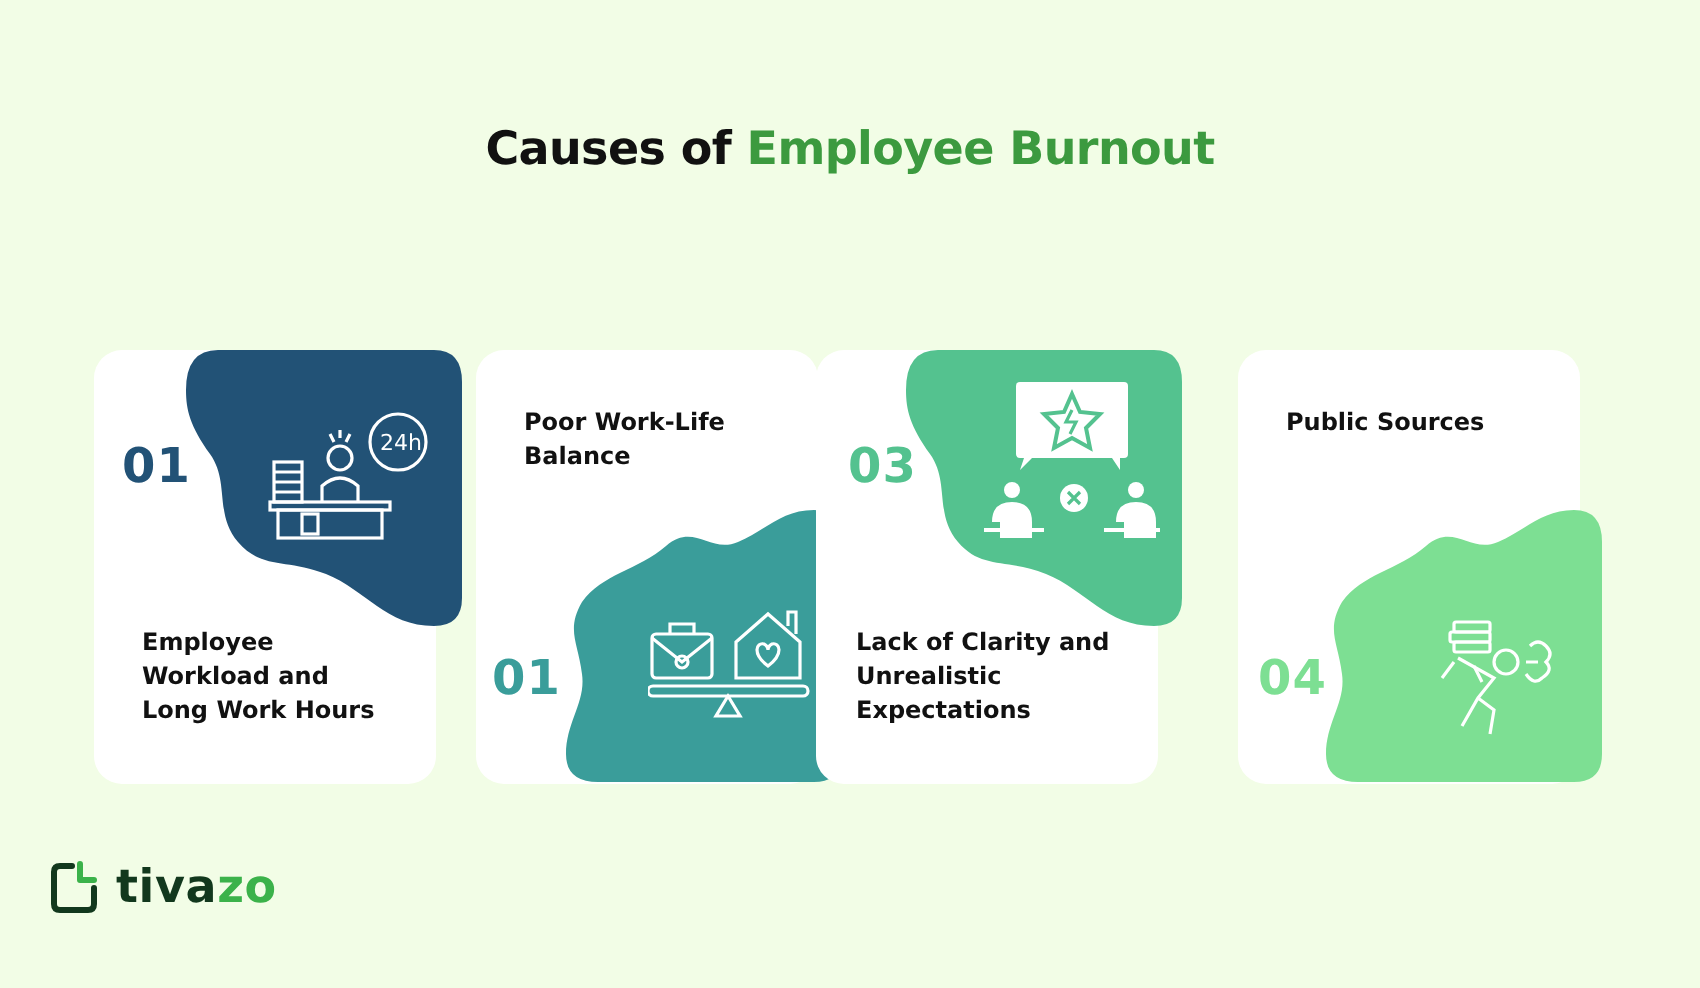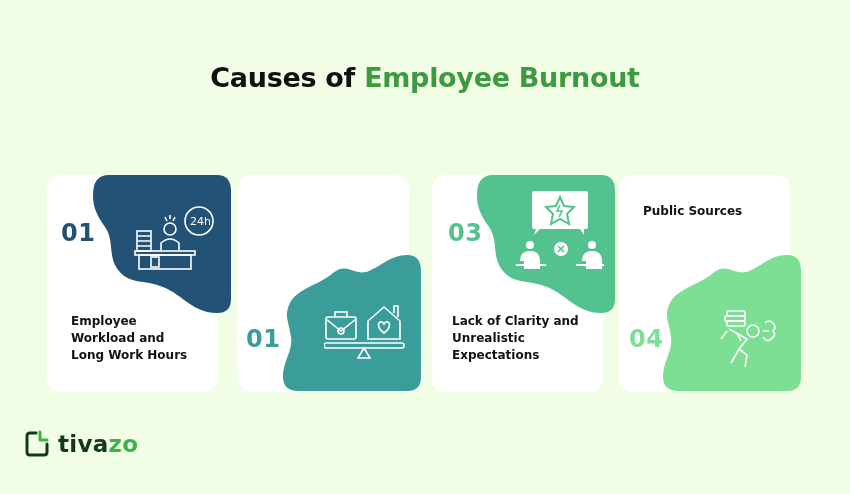--- a/index.html
+++ b/index.html
@@ -4,21 +4,21 @@
 <style>
   * { box-sizing: border-box; margin: 0; padding: 0; }
   html, body { width: 850px; height: 494px; overflow: hidden; }
   body {
     background: #f2fde6;
     font-family: "DejaVu Sans", "Liberation Sans", sans-serif;
     position: relative;
   }
   .title {
     position: absolute; left: 0; top: 62px; width: 850px;
-    text-align: center; font-size: 27px; font-weight: bold;
+    text-align: center; font-size: 23px; font-weight: bold;
     letter-spacing: -0.3px; color: #111;
   }
   .title .accent { color: #3c9a3f; }
 
   .card {
     position: absolute; top: 175px; width: 171px; height: 217px;
     background: #ffffff; border-radius: 14px;
   }
   .blob {
     position: absolute; overflow: visible;
@@ -63,39 +63,41 @@
   </svg>
   <div class="label" style="left:24px; top:138px;">
     <div>Employee</div>
     <div>Workload and</div>
     <div>Long Work Hours</div>
   </div>
 </div>
 
 <div class="card" style="left:238px;">
   <div class="label" style="left:24px; top:28px;">
+    <div>Poor Work-Life</div>
+    <div>Balance</div>
   </div>
   <svg class="blob" style="left:45px; top:80px;" width="140" height="138" viewBox="0 0 140 138">
     <path d="M124,0 Q138,0 138,16 V122 Q138,136 124,136 H16 Q0,136 0,122 C0,106 10,96 8,82 C6,66 0,60 8,46 C18,32 36,30 50,18 C64,6 72,22 86,16 C100,10 108,0 124,0 Z" fill="#3a9d9a"></path>
   </svg>
   <div class="num" style="left:8px; top:150px; color:#3a9d9a;">01</div>
   <svg class="icon" style="left:86px; top:128px;" width="82" height="68" viewBox="0 0 82 68" fill="none" stroke="#fff" stroke-width="1.6">
     <rect x="2" y="14" width="30" height="22" rx="2"></rect>
     <path d="M11,14 V9 h12 v5"></path>
     <path d="M2,16 L17,28 L32,16"></path>
     <circle cx="17" cy="28" r="3"></circle>
     <path d="M44,36 V18 L60,4 L76,18 V36 Z"></path>
     <path d="M70,10 V3 h4 v11"></path>
     <path d="M60,30 C52,24 54,18 58,19 Q60,20 60,22 Q60,20 62,19 C66,18 68,24 60,30 Z"></path>
     <rect x="0" y="40" width="80" height="5" rx="2.5"></rect>
     <path d="M40,45 L34,55 H46 Z"></path>
   </svg>
 </div>
 
-<div class="card" style="left:432px;">
+<div class="card" style="left:408px;">
   <svg class="blob" style="left:45px; top:0;" width="140" height="140" viewBox="0 0 140 140">
     <path d="M16,0 H124 Q138,0 138,16 V124 Q138,138 124,138 C100,138 90,120 70,112 C50,104 38,110 26,96 C14,82 22,66 12,52 C2,38 0,30 0,20 Q0,0 16,0 Z" fill="#54c28f"></path>
   </svg>
   <div class="num" style="left:16px; top:44px; color:#54c28f;">03</div>
   <svg class="icon" style="left:84px; top:14px;" width="90" height="86" viewBox="0 0 90 86">
     <rect x="16" y="2" width="56" height="38" rx="2" fill="#fff"></rect>
     <path d="M20,40 l-2,6 6,-6 Z M64,40 l4,6 v-6 Z" fill="#fff"></path>
     <path d="M44,8 L48,17 L58,18 L51,25 L53,35 L44,30 L35,35 L37,25 L30,18 L40,17 Z" fill="none" stroke="#54c28f" stroke-width="2"></path>
     <path d="M44,16 l-3,6 h5 l-3,6" fill="none" stroke="#54c28f" stroke-width="1.6"></path>
     <circle cx="45" cy="60" r="7" fill="#fff"></circle>

